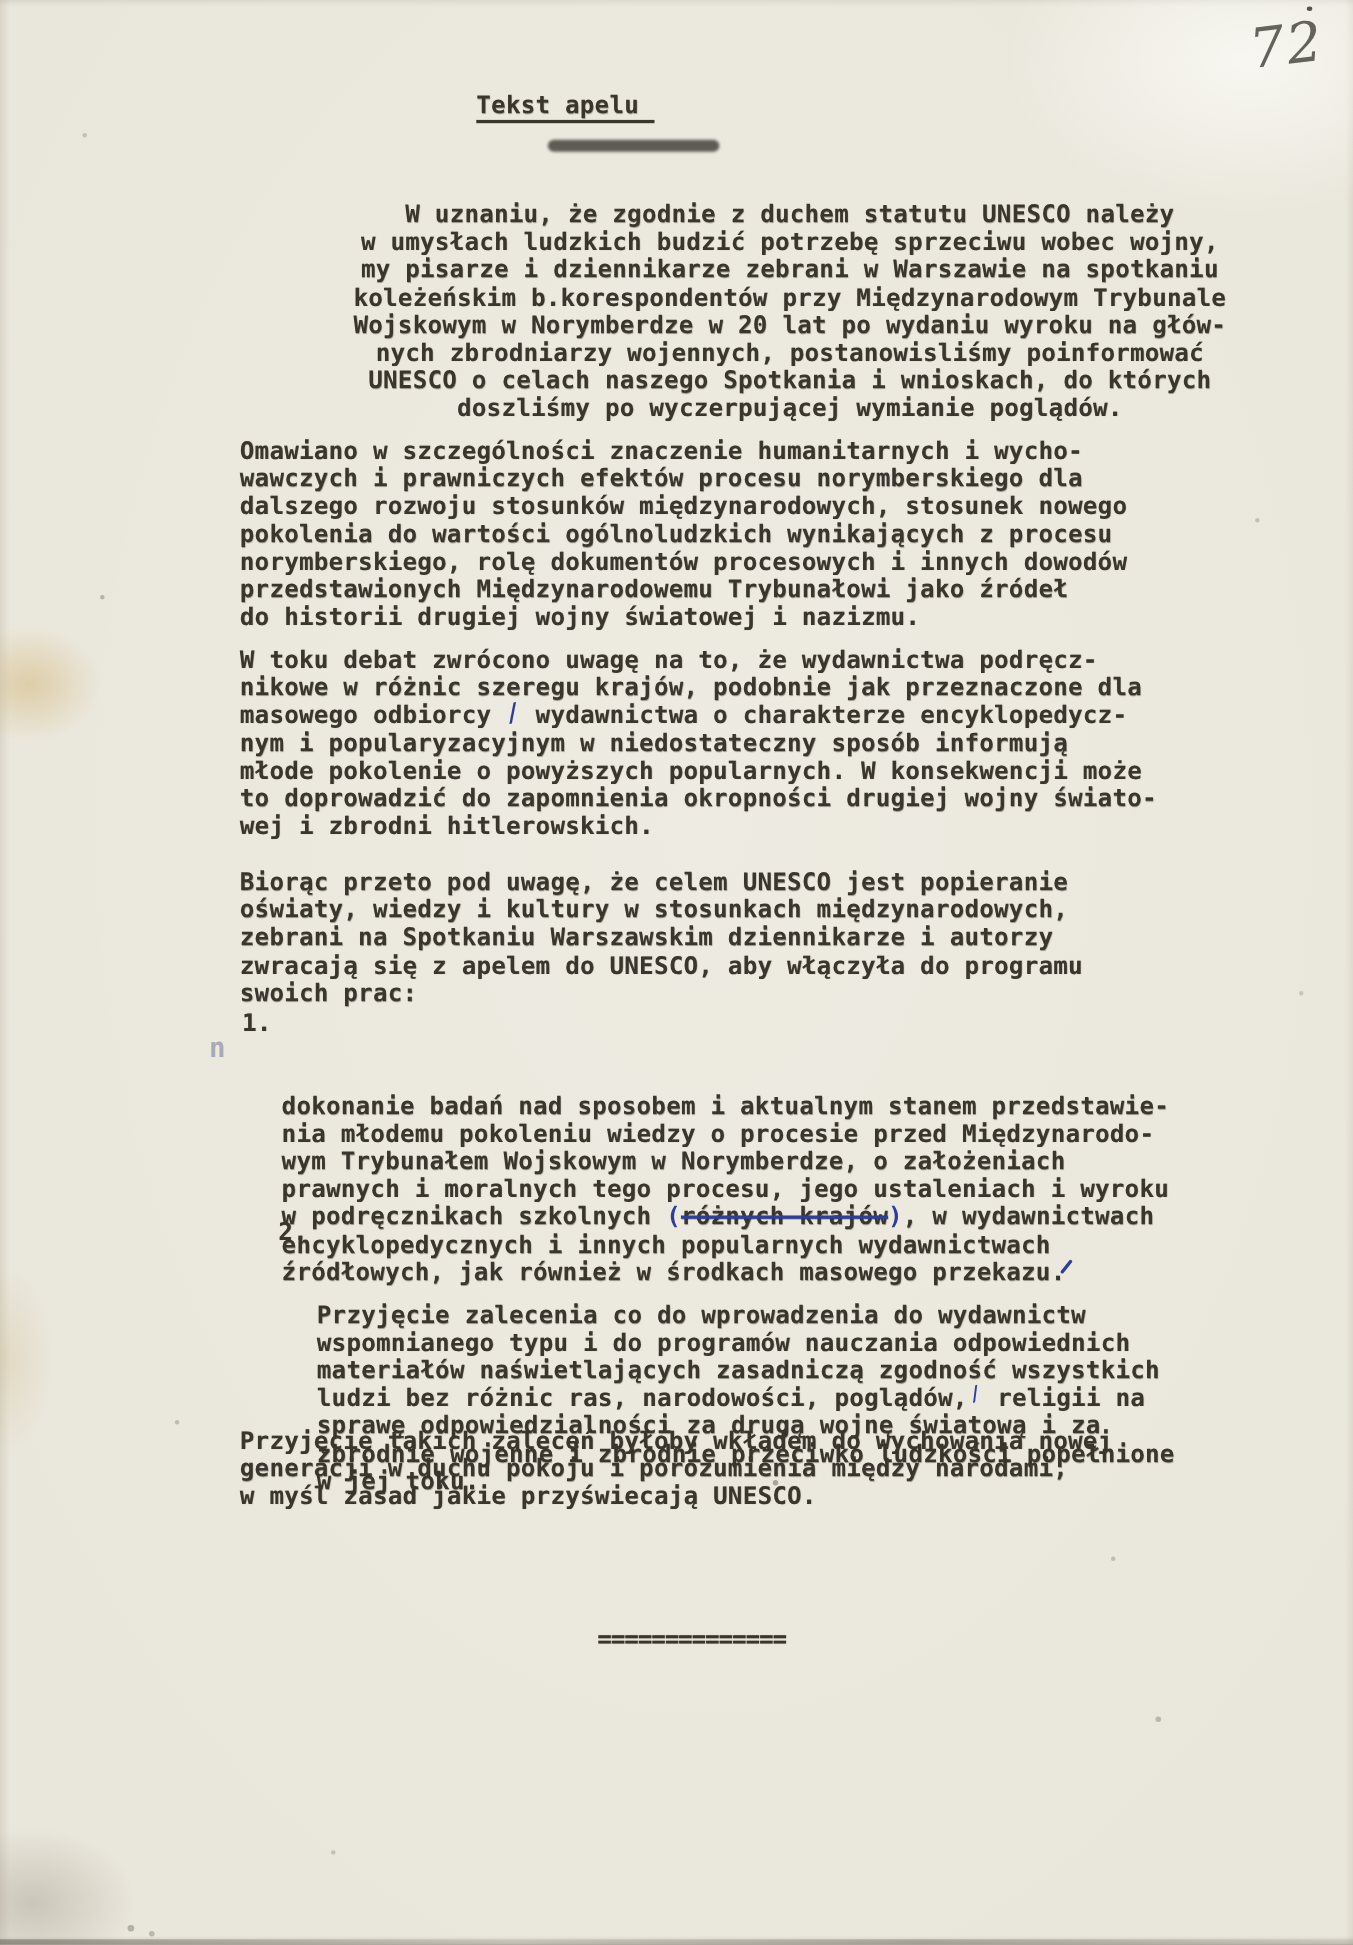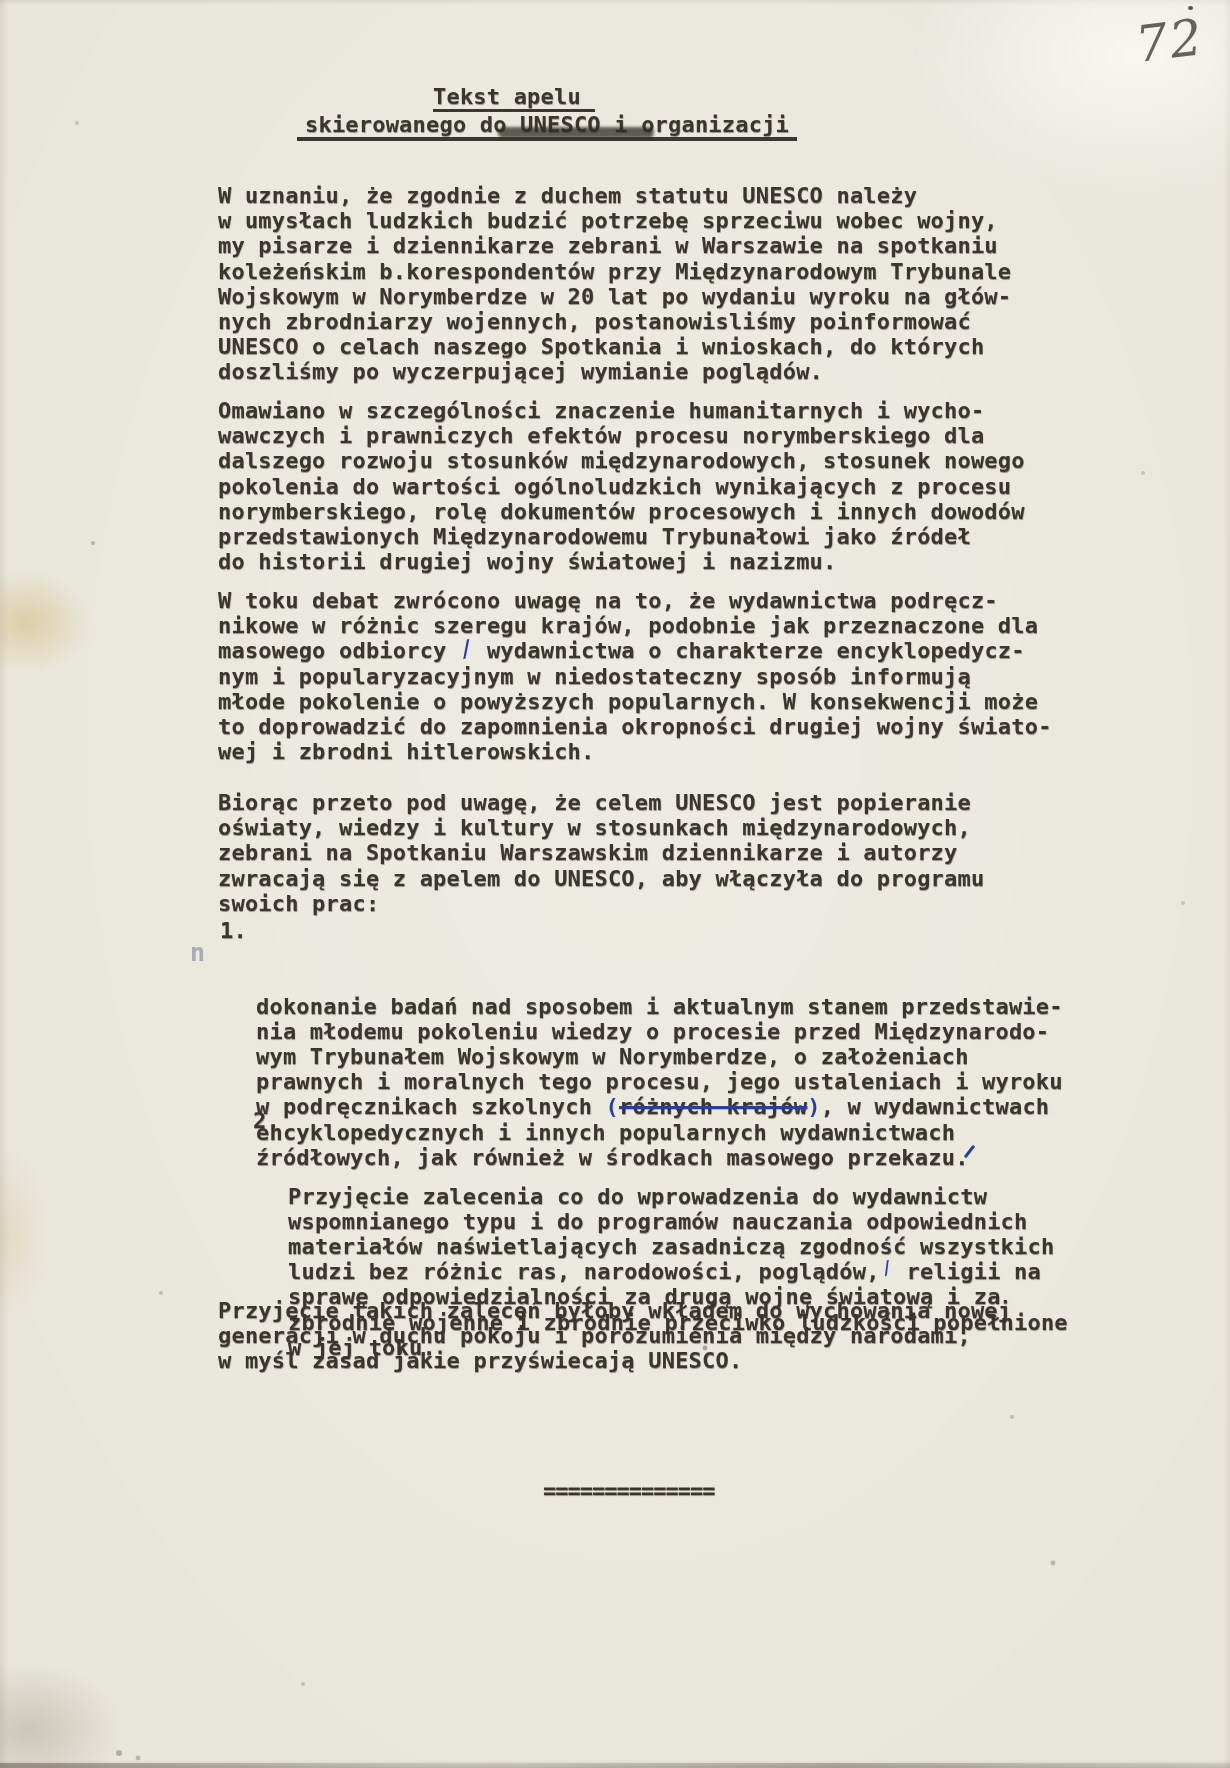--- a/index.html
+++ b/index.html
@@ -64,24 +64,23 @@
 
 <div class="page">
 
   <div class="specks"></div>
   <div class="bottom-edge"></div>
 
   <div class="page-number">72</div>
   <div class="pen-dot"></div>
 
   <div class="typed" style="left:433px;top:84px;"><span class="title-line">Tekst apelu</span></div>
-  <div class="typed" style="left:297px;top:112px;"><span class="title-line heavy">skierowanego do UNESCO i organizacji</span></div>
   <div class="smudge"></div>
 
-  <div class="typed" style="left:218px;top:183px;width:1000px;">W uznaniu, że zgodnie z duchem statutu UNESCO należy
+  <div class="typed" style="left:218px;top:183px;width:1000px;text-align:center;">W uznaniu, że zgodnie z duchem statutu UNESCO należy
 w umysłach ludzkich budzić potrzebę sprzeciwu wobec wojny,
 my pisarze i dziennikarze zebrani w Warszawie na spotkaniu
 koleżeńskim b.korespondentów przy Międzynarodowym Trybunale
 Wojskowym w Norymberdze w 20 lat po wydaniu wyroku na głów-
 nych zbrodniarzy wojennych, postanowisliśmy poinformować
 UNESCO o celach naszego Spotkania i wnioskach, do których
 doszliśmy po wyczerpującej wymianie poglądów.</div>
 
   <div class="typed" style="left:218px;top:398px;width:1000px;">Omawiano w szczególności znaczenie humanitarnych i wycho-
 wawczych i prawniczych efektów procesu norymberskiego dla

